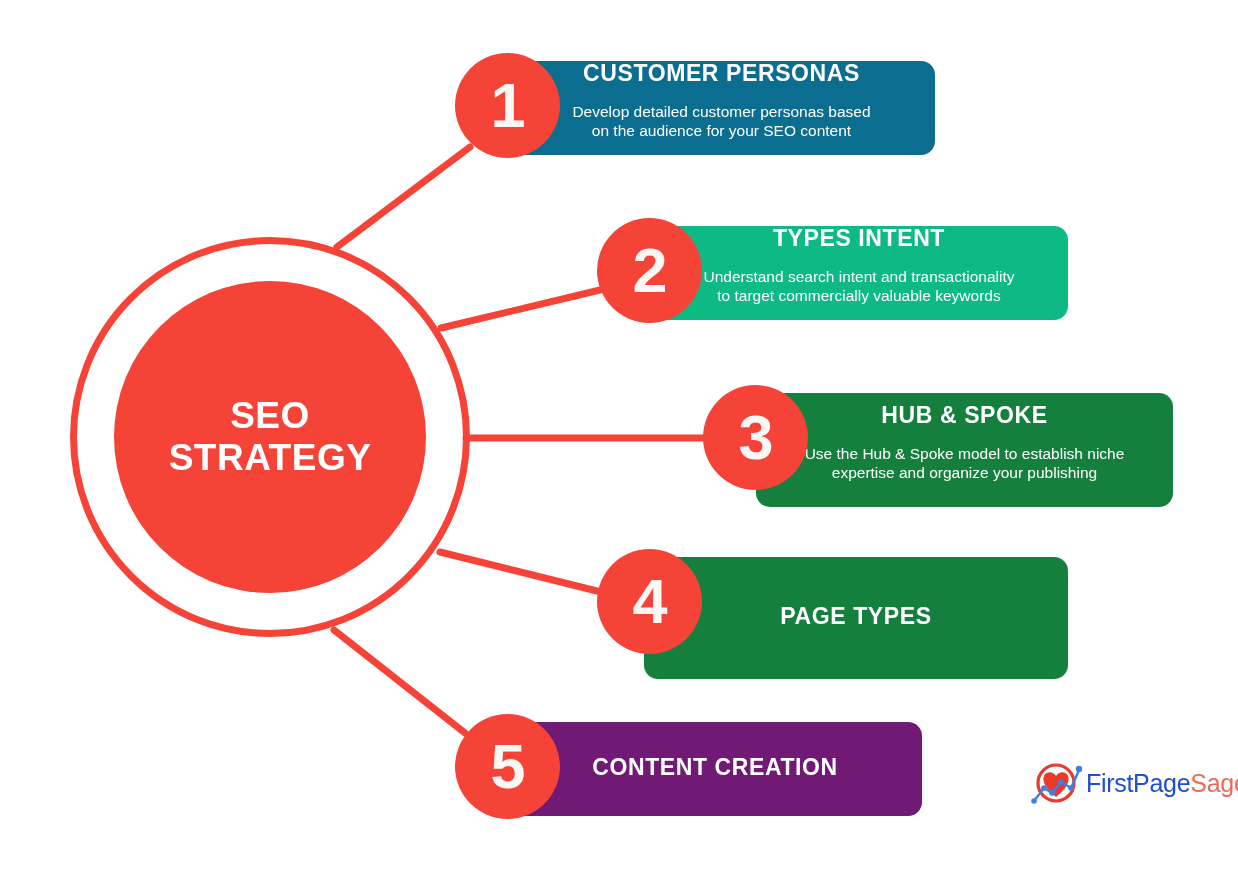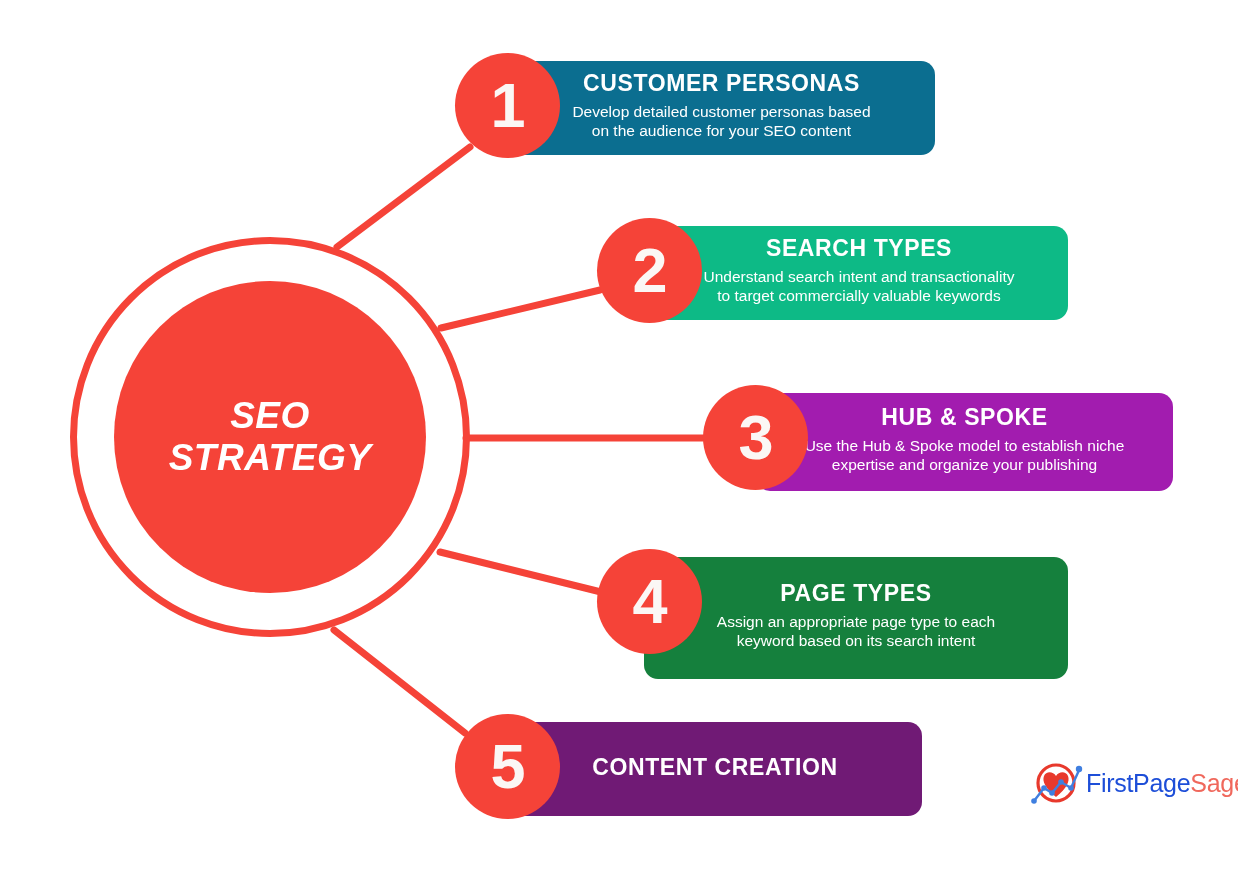--- a/index.html
+++ b/index.html
@@ -31,21 +31,20 @@
   }
 
   
   #center-hub {
     position: absolute;
     left: 70px;
     top: 237px;
     width: 400px;
     height: 400px;
     z-index: 2;
-    font-style: italic;
   }
   #hub-ring {
     position: absolute;
     left: 0;
     top: 0;
     width: 400px;
     height: 400px;
     box-sizing: border-box;
     border: 7px solid #f54338;
     border-radius: 50%;
@@ -96,21 +95,21 @@
     letter-spacing: 0.6px;
     line-height: 1.05;
     text-align: center;
     margin: 0 0 4px 0;
   }
   .step-desc {
     color: #ffffff;
     font-size: 15.5px;
     line-height: 1.22;
     text-align: center;
-    margin: 4px;
+    margin: 14px;
     white-space: pre-line;
   }
   .step-badge {
     position: absolute;
     border-radius: 50%;
     background: #f54338;
     display: flex;
     align-items: center;
     justify-content: center;
     z-index: 4;
@@ -176,45 +175,43 @@
       <div class="step-desc">Develop detailed customer personas based
 on the audience for your SEO content</div>
     </div>
     <div class="step-badge" style="left:0px; top:0px; width:105px; height:105px;">
       <span class="step-number">1</span>
     </div>
   </div>
 
   <div class="step-row" style="left:597px; top:218px; width:471px; height:110px;">
     <div class="step-bar" style="left:53px; top:8px; width:418px; height:94px; background:#0dba86;">
-      <div class="step-title">SEARCH TYPES</div>
+      <div class="step-title">TYPES INTENT</div>
       <div class="step-desc">Understand search intent and transactionality
 to target commercially valuable keywords</div>
     </div>
     <div class="step-badge" style="left:0px; top:0px; width:105px; height:105px;">
       <span class="step-number">2</span>
     </div>
   </div>
 
   <div class="step-row" style="left:703px; top:385px; width:470px; height:110px;">
-    <div class="step-bar" style="left:53px; top:8px; width:417px; height:98px; background:#a21caf;">
+    <div class="step-bar" style="left:53px; top:8px; width:417px; height:114px; background:#15803d;">
       <div class="step-title">HUB &amp; SPOKE</div>
       <div class="step-desc">Use the Hub &amp; Spoke model to establish niche
 expertise and organize your publishing</div>
     </div>
     <div class="step-badge" style="left:0px; top:0px; width:105px; height:105px;">
       <span class="step-number">3</span>
     </div>
   </div>
 
   <div class="step-row" style="left:597px; top:549px; width:477px; height:110px;">
     <div class="step-bar" style="left:47px; top:8px; width:424px; height:122px; background:#15803d;">
       <div class="step-title">PAGE TYPES</div>
-      <div class="step-desc">Assign an appropriate page type to each
-keyword based on its search intent</div>
     </div>
     <div class="step-badge" style="left:0px; top:0px; width:105px; height:105px;">
       <span class="step-number">4</span>
     </div>
   </div>
 
   <div class="step-row" style="left:455px; top:714px; width:467px; height:110px;">
     <div class="step-bar" style="left:53px; top:8px; width:414px; height:94px; background:#701a75;">
       <div class="step-title">CONTENT CREATION</div>
     </div>

